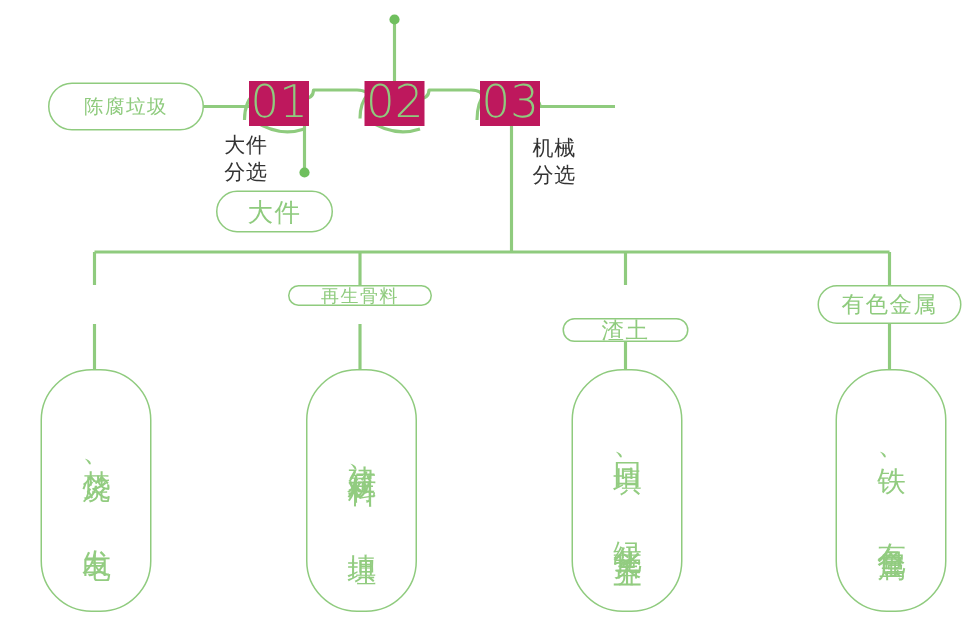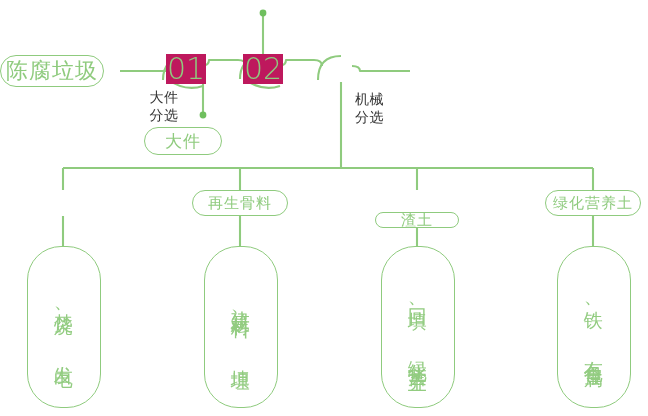--- a/index.html
+++ b/index.html
@@ -122,54 +122,57 @@
       <path d="M63,216 L63,246"></path>
       <path d="M240,216 L240,246"></path>
       <path d="M417,216 L417,246"></path>
       <path d="M593,216 L593,246"></path>
     </g>
 
     <circle cx="263" cy="13" r="3.4" fill="#6fbf5e"></circle>
     <circle cx="203" cy="115" r="3.4" fill="#6fbf5e"></circle>
   </svg>
 
-  <div class="pill" style="left:0; top:55px; width:104px; height:32px; font-size:22px;">
+  <div class="pill" style="left:32px; top:55px; width:104px; height:32px; font-size:13px;">
     <span>陈腐垃圾</span>
   </div>
 
   <div class="stepnum" style="left:166px; top:54px;">
     <span>01</span>
   </div>
   <div class="stepnum" style="left:243px; top:54px;">
     <span>02</span>
+  </div>
+  <div class="stepnum" style="left:320px; top:54px;">
+    <span>03</span>
   </div>
 
   <div class="annot center" style="left:136px; top:89px; width:56px;">
     <div>大件</div>
     <div>分选</div>
   </div>
 
 
   <div class="annot" style="left:355px; top:91px; width:56px;">
     <div>机械</div>
     <div>分选</div>
   </div>
 
   <div class="pill" style="left:144px; top:127px; width:78px; height:28px; font-size:17px;">
     <span>大件</span>
   </div>
 
-  <div class="pill" style="left:192px; top:190px; width:96px; height:26px; font-size:15px;">
+  <div class="pill" style="left:192px; top:190px; width:96px; height:14px; font-size:12px;">
     <span>再生骨料</span>
   </div>
   <div class="pill" style="left:375px; top:190px; width:84px; height:16px; font-size:15px;margin-top:22px;">
     <span>渣土</span>
   </div>
   <div class="pill" style="left:545px; top:190px; width:96px; height:26px; font-size:15px;">
-    <span>绿化营养土</span>
+    <span>有色金属</span>
   </div>
 
   <div class="vbox" style="left:27px; top:246px; width:74px; height:162px;">
     <span class="vbox-text">焚烧、 发电</span>
   </div>
   <div class="vbox" style="left:204px; top:246px; width:74px; height:162px;">
     <span class="vbox-text">建筑材料、 填埋</span>
   </div>
   <div class="vbox" style="left:381px; top:246px; width:74px; height:162px;">
     <span class="vbox-text">回填、 绿化营养土</span>

